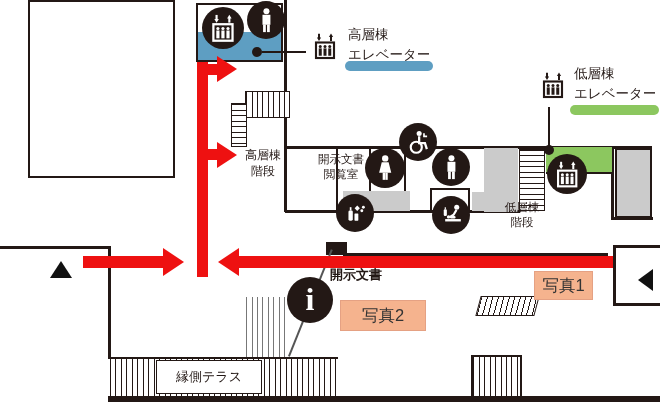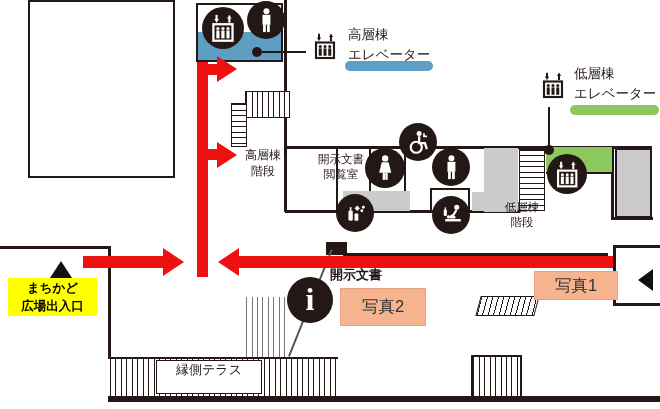--- a/index.html
+++ b/index.html
@@ -72,21 +72,21 @@
   <div class="green" style="left:546px;top:147px;width:66px;height:25px;border-bottom:2px solid #231815;"></div>
 
   <div class="stair vhatch" style="left:245px;top:91px;width:45px;height:27px;"></div>
   <div class="stair hhatch" style="left:231px;top:103px;width:16px;height:44px;"></div>
   <div class="stair hhatch" style="left:519px;top:149px;width:26px;height:62px;"></div>
   <div class="stair vhatch" style="left:478px;top:296px;width:59px;height:20px;transform:skewX(-15deg);"></div>
   <div class="abs grayhatch" style="left:246px;top:297px;width:44px;height:60px;"></div>
   <div class="abs" style="left:288px;top:356px;width:115px;height:1.8px;background:#555;transform:rotate(-68.1deg);transform-origin:0 0;"></div>
 
   <div class="abs vhatch" style="left:110px;top:357px;width:228px;height:41px;border-top:2.5px solid #231815;box-sizing:border-box;"></div>
-  <div class="outline" style="left:156px;top:360px;width:106px;height:34px;border-width:1.5px;z-index:10;display:flex;align-items:flex-start;justify-content:center;">
+  <div class="outline" style="left:156px;top:360px;width:106px;height:34px;border-width:1.5px;z-index:10;display:flex;align-items:center;justify-content:center;">
     <span style="font-size:13px;">縁側テラス</span>
   </div>
   <div class="abs vhatch" style="left:471px;top:355px;width:51px;height:44px;border:2px solid #231815;border-bottom:none;box-sizing:border-box;"></div>
 
   <div class="abs" style="left:613px;top:245px;width:55px;height:61px;border:3px solid #231815;background:#fff;box-sizing:border-box;z-index:35;"></div>
   <div class="ah" style="left:638px;top:269px;border-top:11px solid transparent;border-bottom:11px solid transparent;border-right:15px solid #111;z-index:36;"></div>
 
   <div class="ah" style="left:50px;top:261px;border-left:11px solid transparent;border-right:11px solid transparent;border-bottom:17px solid #111;"></div>
 
   <div class="redline" style="left:197px;top:62px;width:11px;height:215px;"></div>
@@ -229,19 +229,17 @@
   </div>
 
   <div class="jp ctr" style="left:312px;top:152px;width:58px;font-size:11.5px;z-index:25;">開示文書
 閲覧室</div>
   <div class="jp ctr" style="left:234px;top:148px;width:58px;font-size:12px;z-index:25;">高層棟
 階段</div>
   <div class="jp ctr" style="left:496px;top:200px;width:52px;font-size:11.5px;z-index:25;">低層棟
 階段</div>
   <div class="jp" style="left:330px;top:267px;font-size:13px;font-weight:bold;z-index:55;">開示文書</div>
 
-  <div class="photo" style="left:340px;top:288px;width:86px;height:38px;">写真2</div>
-  <div class="photo" style="left:534px;top:271px;width:84px;height:29px;">写真1</div>
-
-  <div class="entr" style="left:8px;top:278px;width:89px;height:38px;">まちかど
-広場出入口</div>
+  <div class="photo" style="left:340px;top:300px;width:86px;height:31px;">写真2</div>
+  <div class="photo" style="left:534px;top:271px;width:59px;height:29px;">写真1</div>
+
 
 </div>
 
 </body></html>

